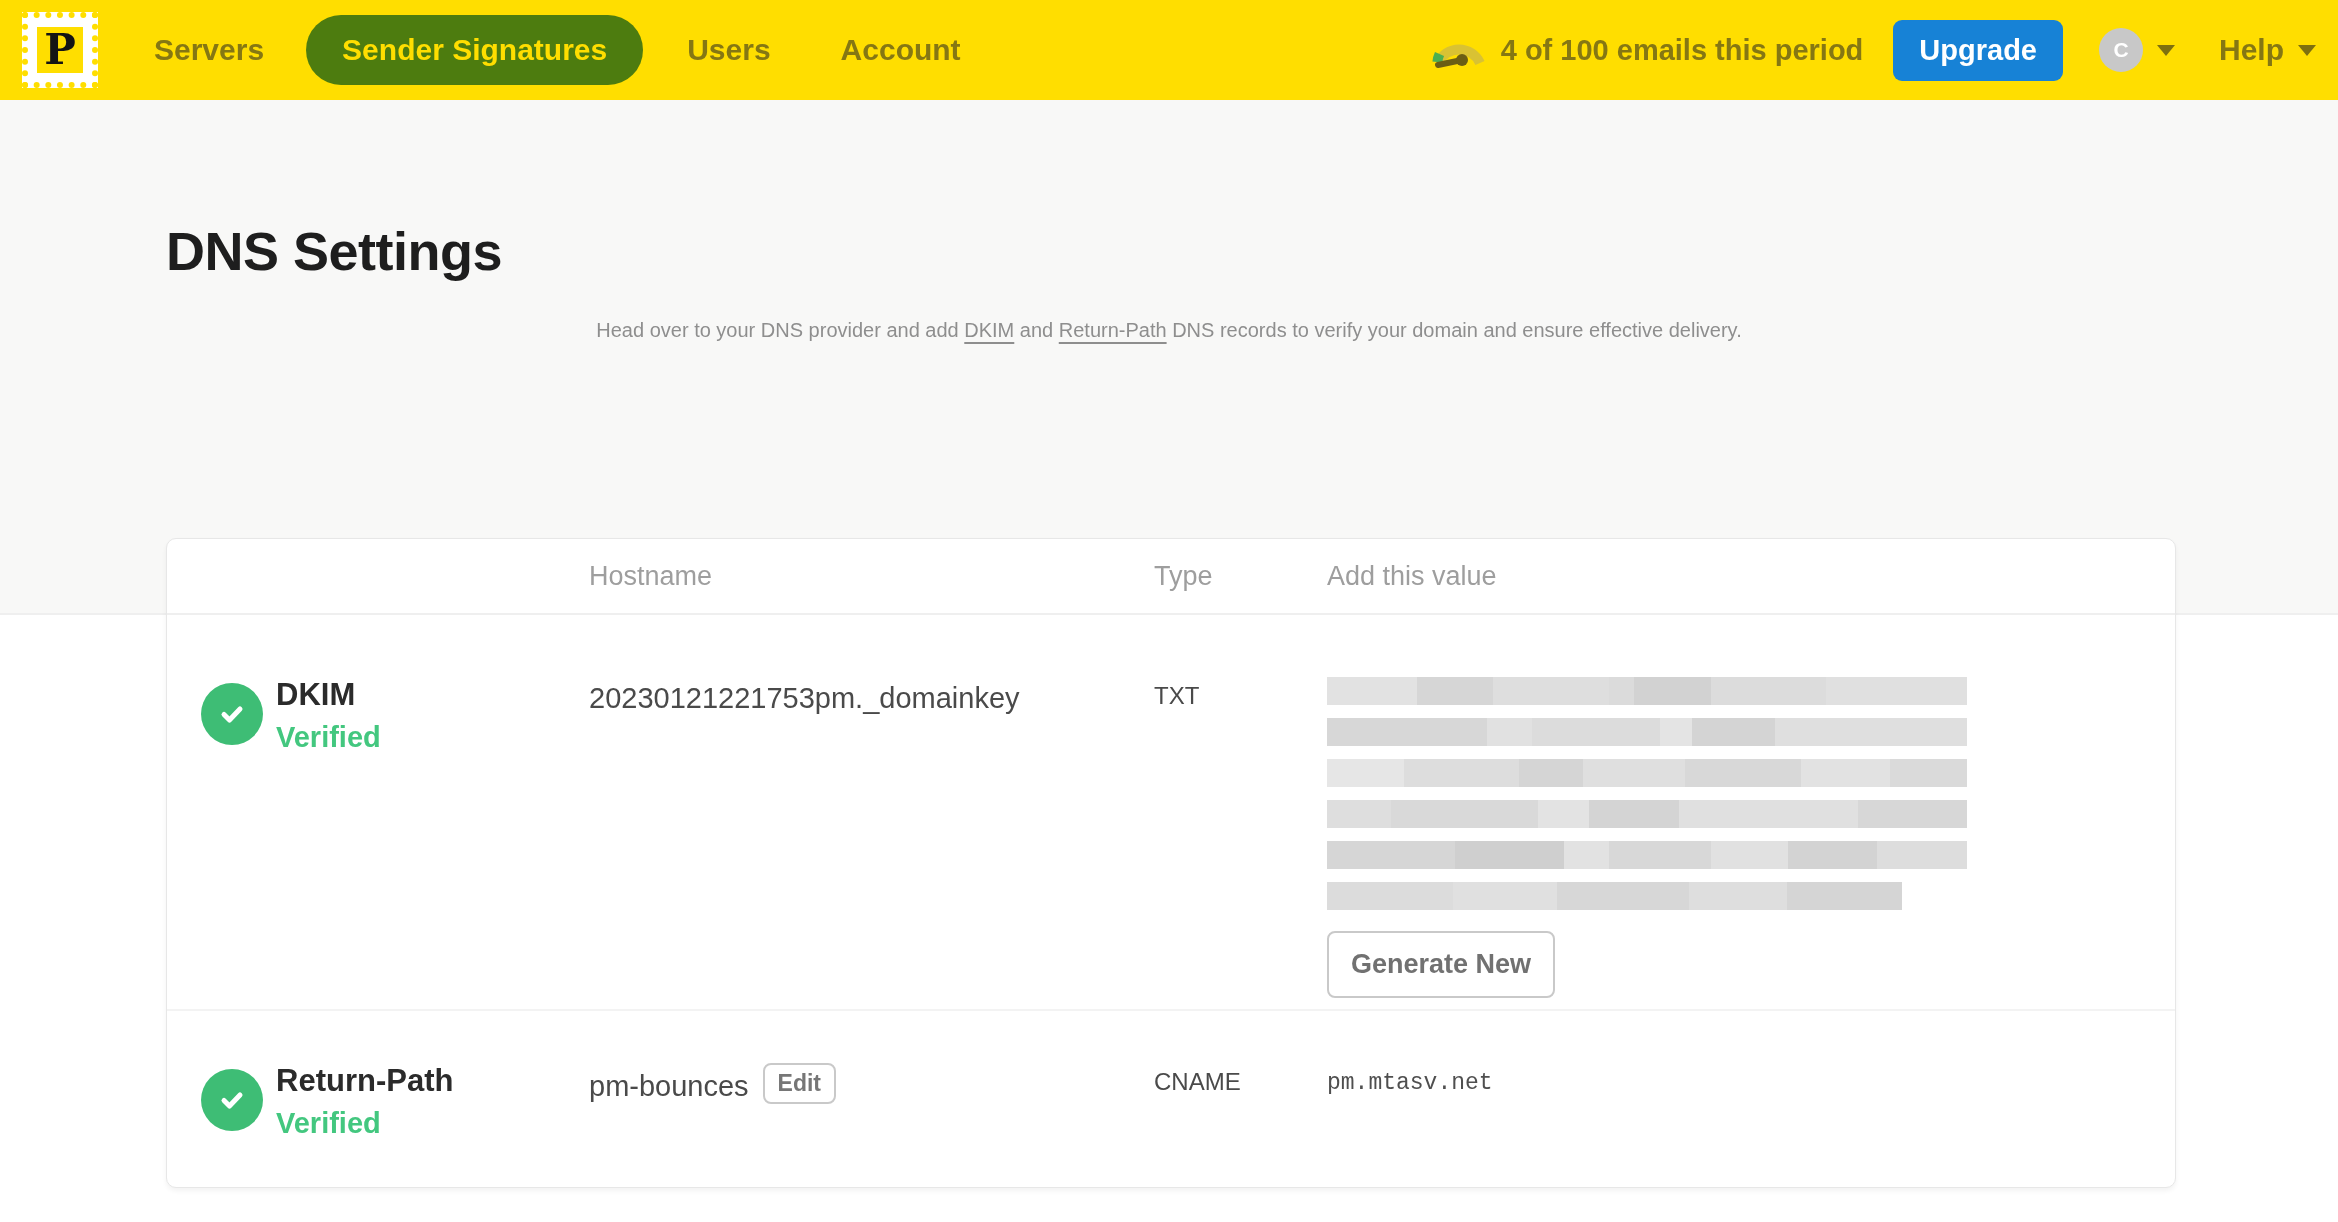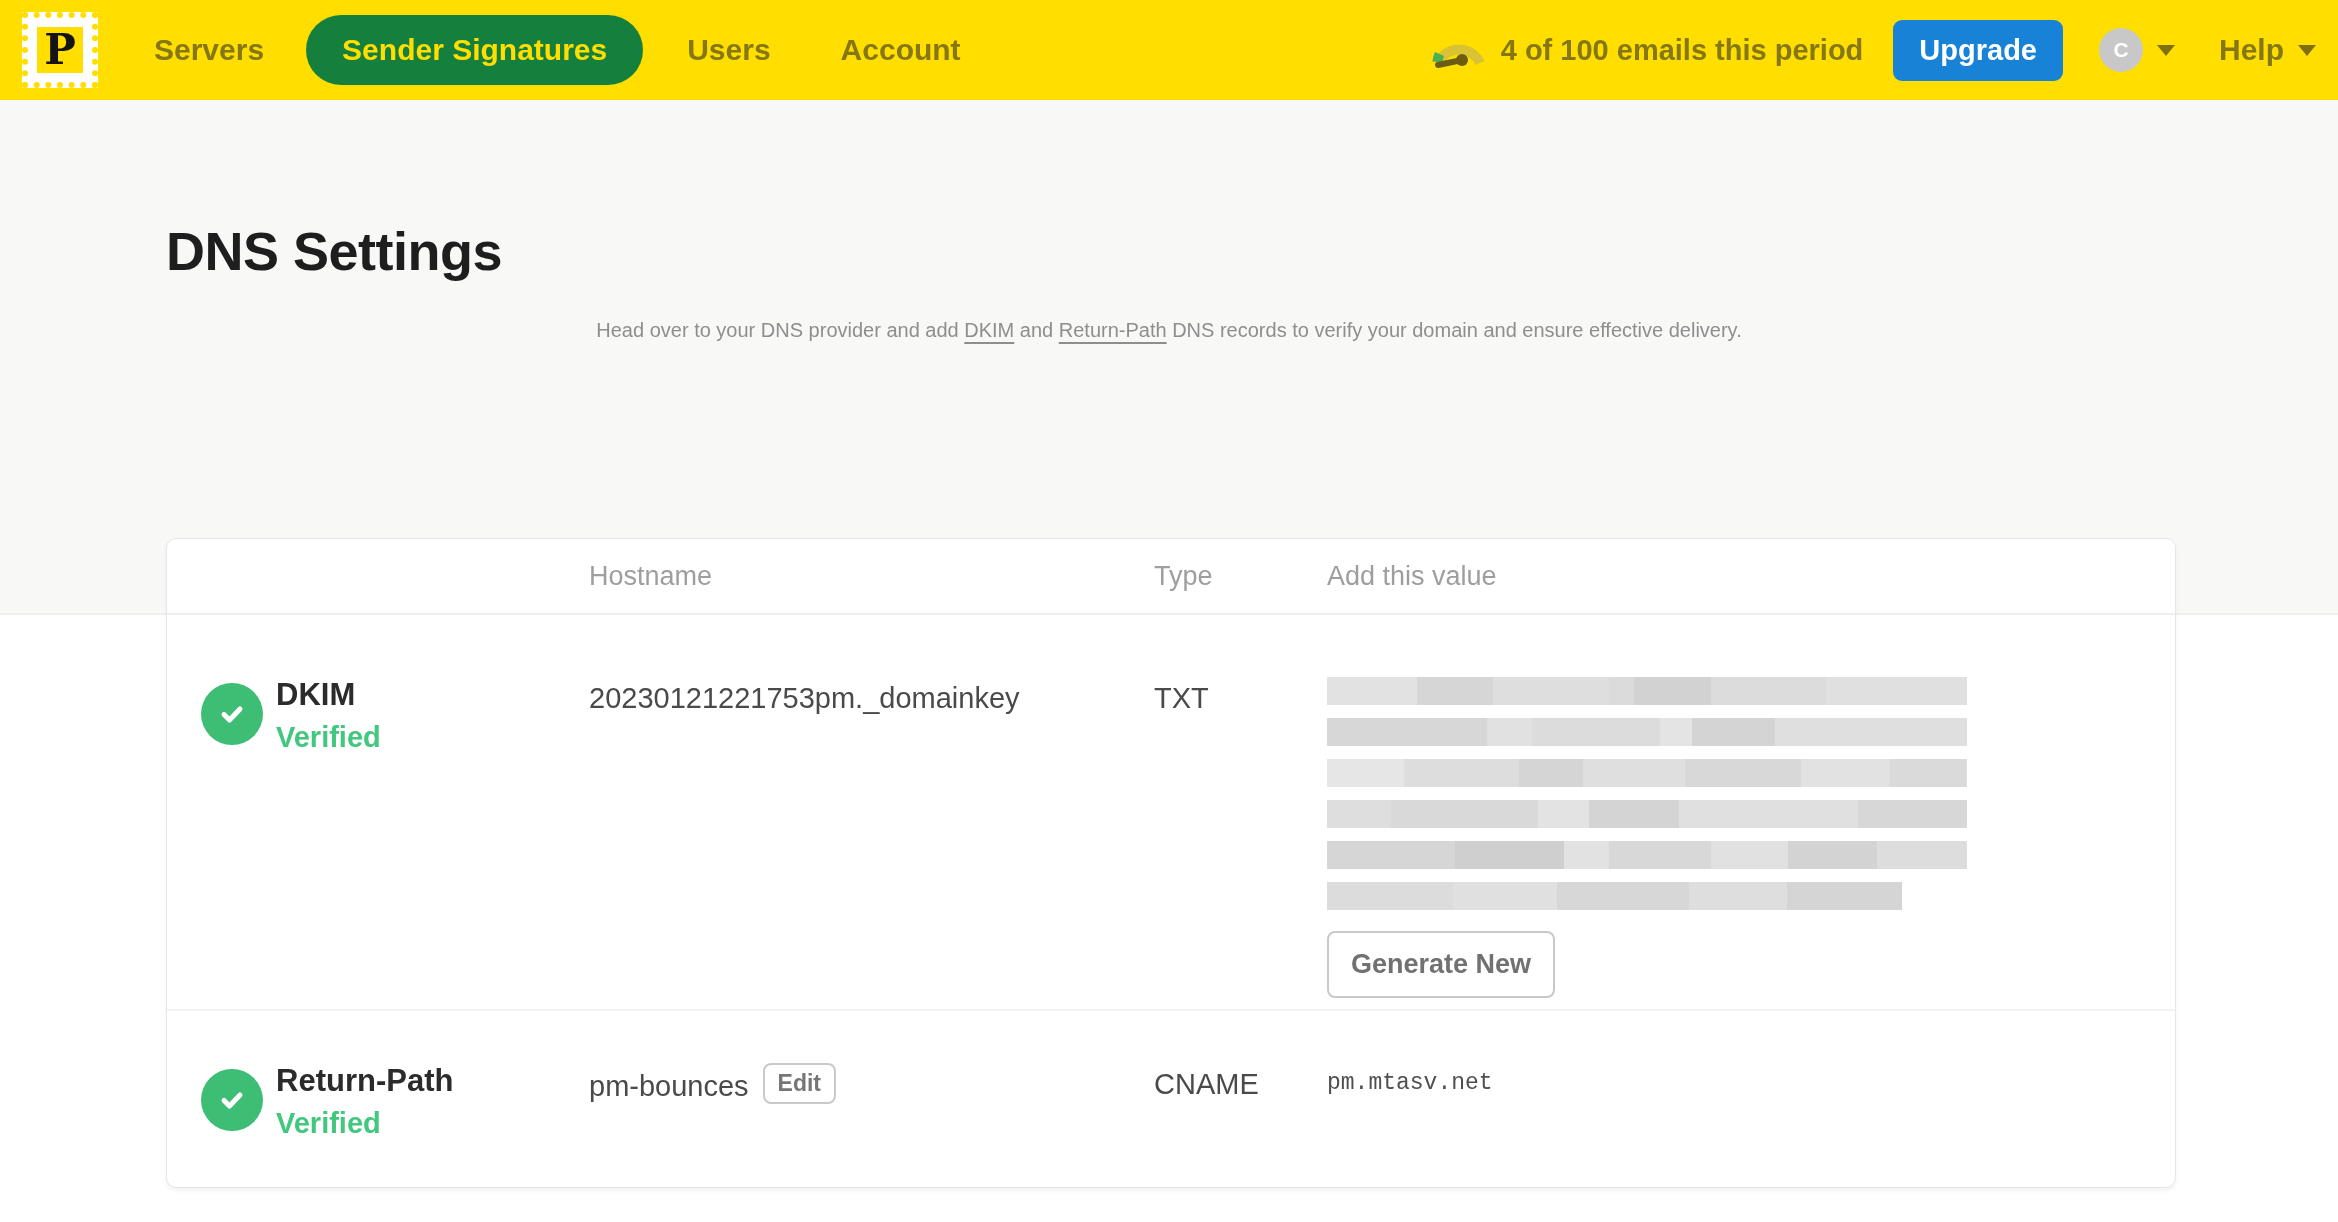--- a/index.html
+++ b/index.html
@@ -11,21 +11,21 @@
   .stamp { width:76px; height:76px; background:#fff; border:6px dotted #FFDE00;
     display:flex; align-items:center; justify-content:center; flex:0 0 auto; }
   .stamp-inner { width:46px; height:46px; background:#FFDE00; display:flex;
     align-items:center; justify-content:center; }
   .stamp-letter { font-family:"DejaVu Serif", serif; font-weight:bold; font-size:42px;
     color:#141414; line-height:1; }
   .nav-links { display:flex; align-items:center; margin-left:56px; }
   .nav-link { font-size:30px; font-weight:bold; color:#857713; text-decoration:none;
     cursor:pointer; }
   .nav-link.plain { margin-right:0; }
-  .nav-pill { background:#15803d; color:#FFDE00; font-size:30px; font-weight:bold;
+  .nav-pill { background:#4d7c0f; color:#FFDE00; font-size:30px; font-weight:bold;
     padding:18px 36px; border-radius:40px; margin:0 42px; cursor:pointer; }
   .gap-users { margin-left:2px; }
   .gap-account { margin-left:70px; }
   .nav-right { margin-left:auto; display:flex; align-items:center; }
   .gauge { width:56px; height:40px; margin-right:14px; flex:0 0 auto; }
   .usage-text { font-size:29px; font-weight:bold; color:#857713; white-space:nowrap; }
   .upgrade-btn { background:#1782D6; color:#fff; font-size:29px; font-weight:bold;
     border:none; border-radius:9px; padding:14px 26px; margin-left:30px; cursor:pointer;
     font-family:"Liberation Sans", sans-serif;text-align:right; }
   .avatar-wrap { display:flex; align-items:center; margin-left:36px; cursor:pointer; }
@@ -65,21 +65,21 @@
   .row { align-items:flex-start; }
   .row-dkim { height:394px; padding-top:62px; }
   .row-return { height:178px; padding-top:52px; border-top:2px solid #F3F3F3; }
   .status-cell { display:flex; align-items:flex-start; padding-left:34px; }
   .check-circle { width:62px; height:62px; border-radius:50%; background:#3EBD75;
     margin-top:6px; flex:0 0 auto; display:flex; align-items:center; justify-content:center; }
   .status-text { margin-left:13px; }
   .record-name { font-size:31px; font-weight:bold; color:#2B2B2B; }
   .verified { font-size:29px; font-weight:bold; color:#43C77F; margin-top:8px; }
   .host-text { font-size:29px; color:#4A4A4A; padding-top:5px; }
-  .type-text { font-size:29px; color:#4A4A4A; padding-top:5px; }
+  .type-text { font-size:24px; color:#4A4A4A; padding-top:5px; }
   .host-flex { display:flex; align-items:center; }
   .edit-btn { margin-left:14px; font-size:23px; font-weight:bold; color:#767676;
     background:#fff; border:2px solid #C9C9C9; border-radius:8px; padding:5px 13px;
     cursor:pointer; font-family:"Liberation Sans", sans-serif; }
   .mono-value { font-family:"Liberation Mono", monospace; font-size:23px; color:#4F4F4F;
     padding-top:7px; }
 
   
   .redacted { width:640px; }
   .rbar { height:28px; margin-bottom:13px; width:640px; }

